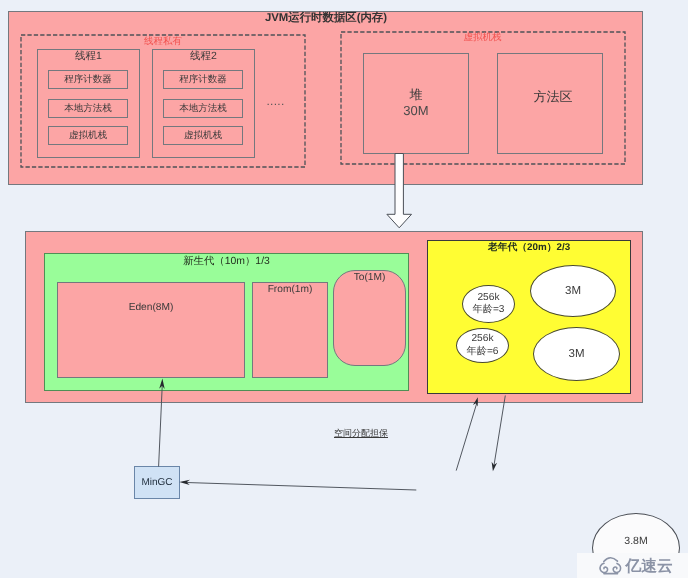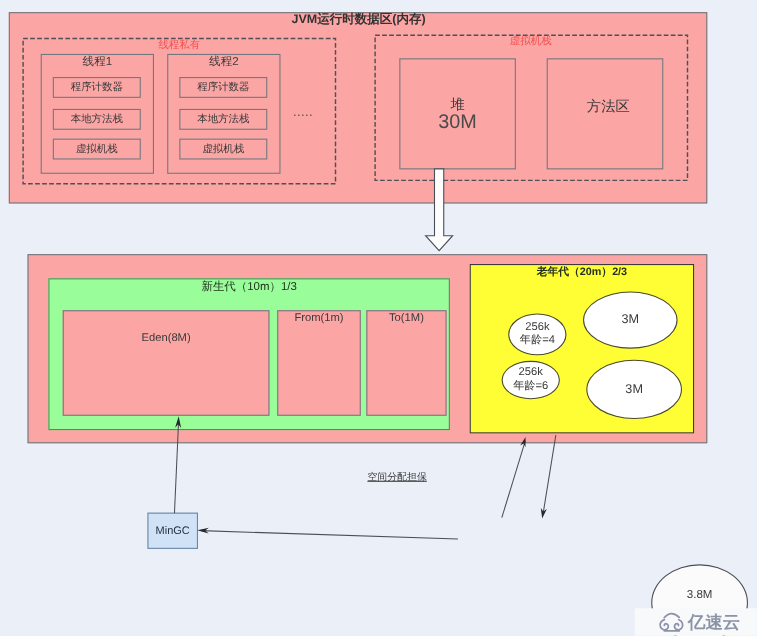--- a/index.html
+++ b/index.html
@@ -38,21 +38,21 @@
   <div class="abs solid ctr" style="left:163px;top:70px;width:80px;height:19px;font-size:9.5px;color:#3a3a3a;">程序计数器</div>
   <div class="abs solid ctr" style="left:163px;top:99px;width:80px;height:19px;font-size:9.5px;color:#3a3a3a;">本地方法栈</div>
   <div class="abs solid ctr" style="left:163px;top:126px;width:80px;height:19px;font-size:9.5px;color:#3a3a3a;">虚拟机栈</div>
 
   <div class="abs ctr" style="left:266px;top:95px;width:19px;height:12px;font-size:12px;color:#555;letter-spacing:0.3px;">.....</div>
 
   <div class="abs ctr" style="left:463px;top:32px;width:39px;height:10px;font-size:9.5px;color:#f2524f;">虚拟机栈</div>
 
   <div class="abs solid" style="left:363px;top:53px;width:106px;height:101px;"></div>
   <div class="abs ctr" style="left:363px;top:88px;width:106px;height:13px;font-size:13px;color:#3a3a3a;">堆</div>
-  <div class="abs ctr" style="left:363px;top:104px;width:106px;height:13px;font-size:18px;color:#4a4a4a;">30M</div>
+  <div class="abs ctr" style="left:363px;top:104px;width:106px;height:13px;font-size:13px;color:#4a4a4a;">30M</div>
 
   <div class="abs solid" style="left:497px;top:53px;width:106px;height:101px;"></div>
   <div class="abs ctr" style="left:500px;top:90px;width:106px;height:14px;font-size:13px;color:#3a3a3a;">方法区</div>
 
   <svg width="688" height="578" style="pointer-events:none">
     <polygon points="395,153.5 403.4,153.5 403.4,214.3 411.5,214.3 399.2,227.8 386.9,214.3 395,214.3" fill="#fdfdfe" stroke="#4a4f57" stroke-width="1.0" stroke-linejoin="miter"></polygon>
   </svg>
 
   <svg width="688" height="578" style="pointer-events:none;z-index:5">
     <g stroke="#4a4f57" stroke-width="0.95" fill="none">
@@ -72,28 +72,28 @@
       <polygon points="492.9,471.3 491.6,461.8 493.9,464.9 497.1,462.7"></polygon>
     </g>
   </svg>
 
   <div class="abs solid" style="left:25px;top:231px;width:618px;height:172px;"></div>
 
   <div class="abs" style="left:44px;top:253px;width:365px;height:138px;background:#99fd99;border:1px solid #4f8f55;"></div>
   <div class="abs ctr" style="left:44px;top:255px;width:365px;height:13px;font-size:10.4px;color:#23301f;">新生代（10m）1/3</div>
   <div class="abs solid ctr" style="left:57px;top:282px;width:188px;height:96px;font-size:10.2px;color:#3a3a3a;align-items:flex-start;padding-top:19px;">Eden(8M)</div>
   <div class="abs solid ctr" style="left:252px;top:282px;width:76px;height:96px;font-size:10.2px;color:#3a3a3a;align-items:flex-start;padding-top:1px;">From(1m)</div>
-  <div class="abs solid ctr" style="left:333px;top:282px;width:73px;height:96px;font-size:10.2px;color:#3a3a3a;align-items:flex-start;padding-top:1px;">To(1M)</div>
+  <div class="abs solid ctr" style="left:333px;top:270px;width:73px;height:96px;font-size:10.2px;color:#3a3a3a;align-items:flex-start;padding-top:1px;border-radius:22px;">To(1M)</div>
 
   <div class="abs" style="left:427px;top:240px;width:204px;height:154px;background:#fffd33;border:1px solid #3a3a3a;"></div>
   <div class="abs ctr" style="left:427px;top:241px;width:204px;height:13px;font-size:9.8px;font-weight:bold;color:#23301f;">老年代（20m）2/3</div>
 
   <div class="abs ctr" style="left:462px;top:285px;width:53px;height:38px;border-radius:50%;background:#fff;border:1px solid #4a4a2e;font-size:10.2px;color:#3a3a3a;flex-direction:column;line-height:12.5px;">
     <span>256k</span>
-    <span>年龄=4</span>
+    <span>年龄=3</span>
   </div>
   <div class="abs ctr" style="left:456px;top:328px;width:53px;height:35px;border-radius:50%;background:#fff;border:1px solid #4a4a2e;font-size:10.2px;color:#3a3a3a;flex-direction:column;line-height:12.5px;">
     <span>256k</span>
     <span>年龄=6</span>
   </div>
   <div class="abs ctr" style="left:530px;top:265px;width:86px;height:52px;border-radius:50%;background:#fff;border:1px solid #4a4a2e;font-size:11.5px;color:#3a3a3a;">3M</div>
   <div class="abs ctr" style="left:533px;top:327px;width:87px;height:54px;border-radius:50%;background:#fff;border:1px solid #4a4a2e;font-size:11.5px;color:#3a3a3a;">3M</div>
 
   <div class="abs ctr" style="left:134px;top:466px;width:46px;height:33px;background:#d0e2f5;border:1px solid #6a86a8;font-size:10px;color:#22303f;">MinGC</div>
 

